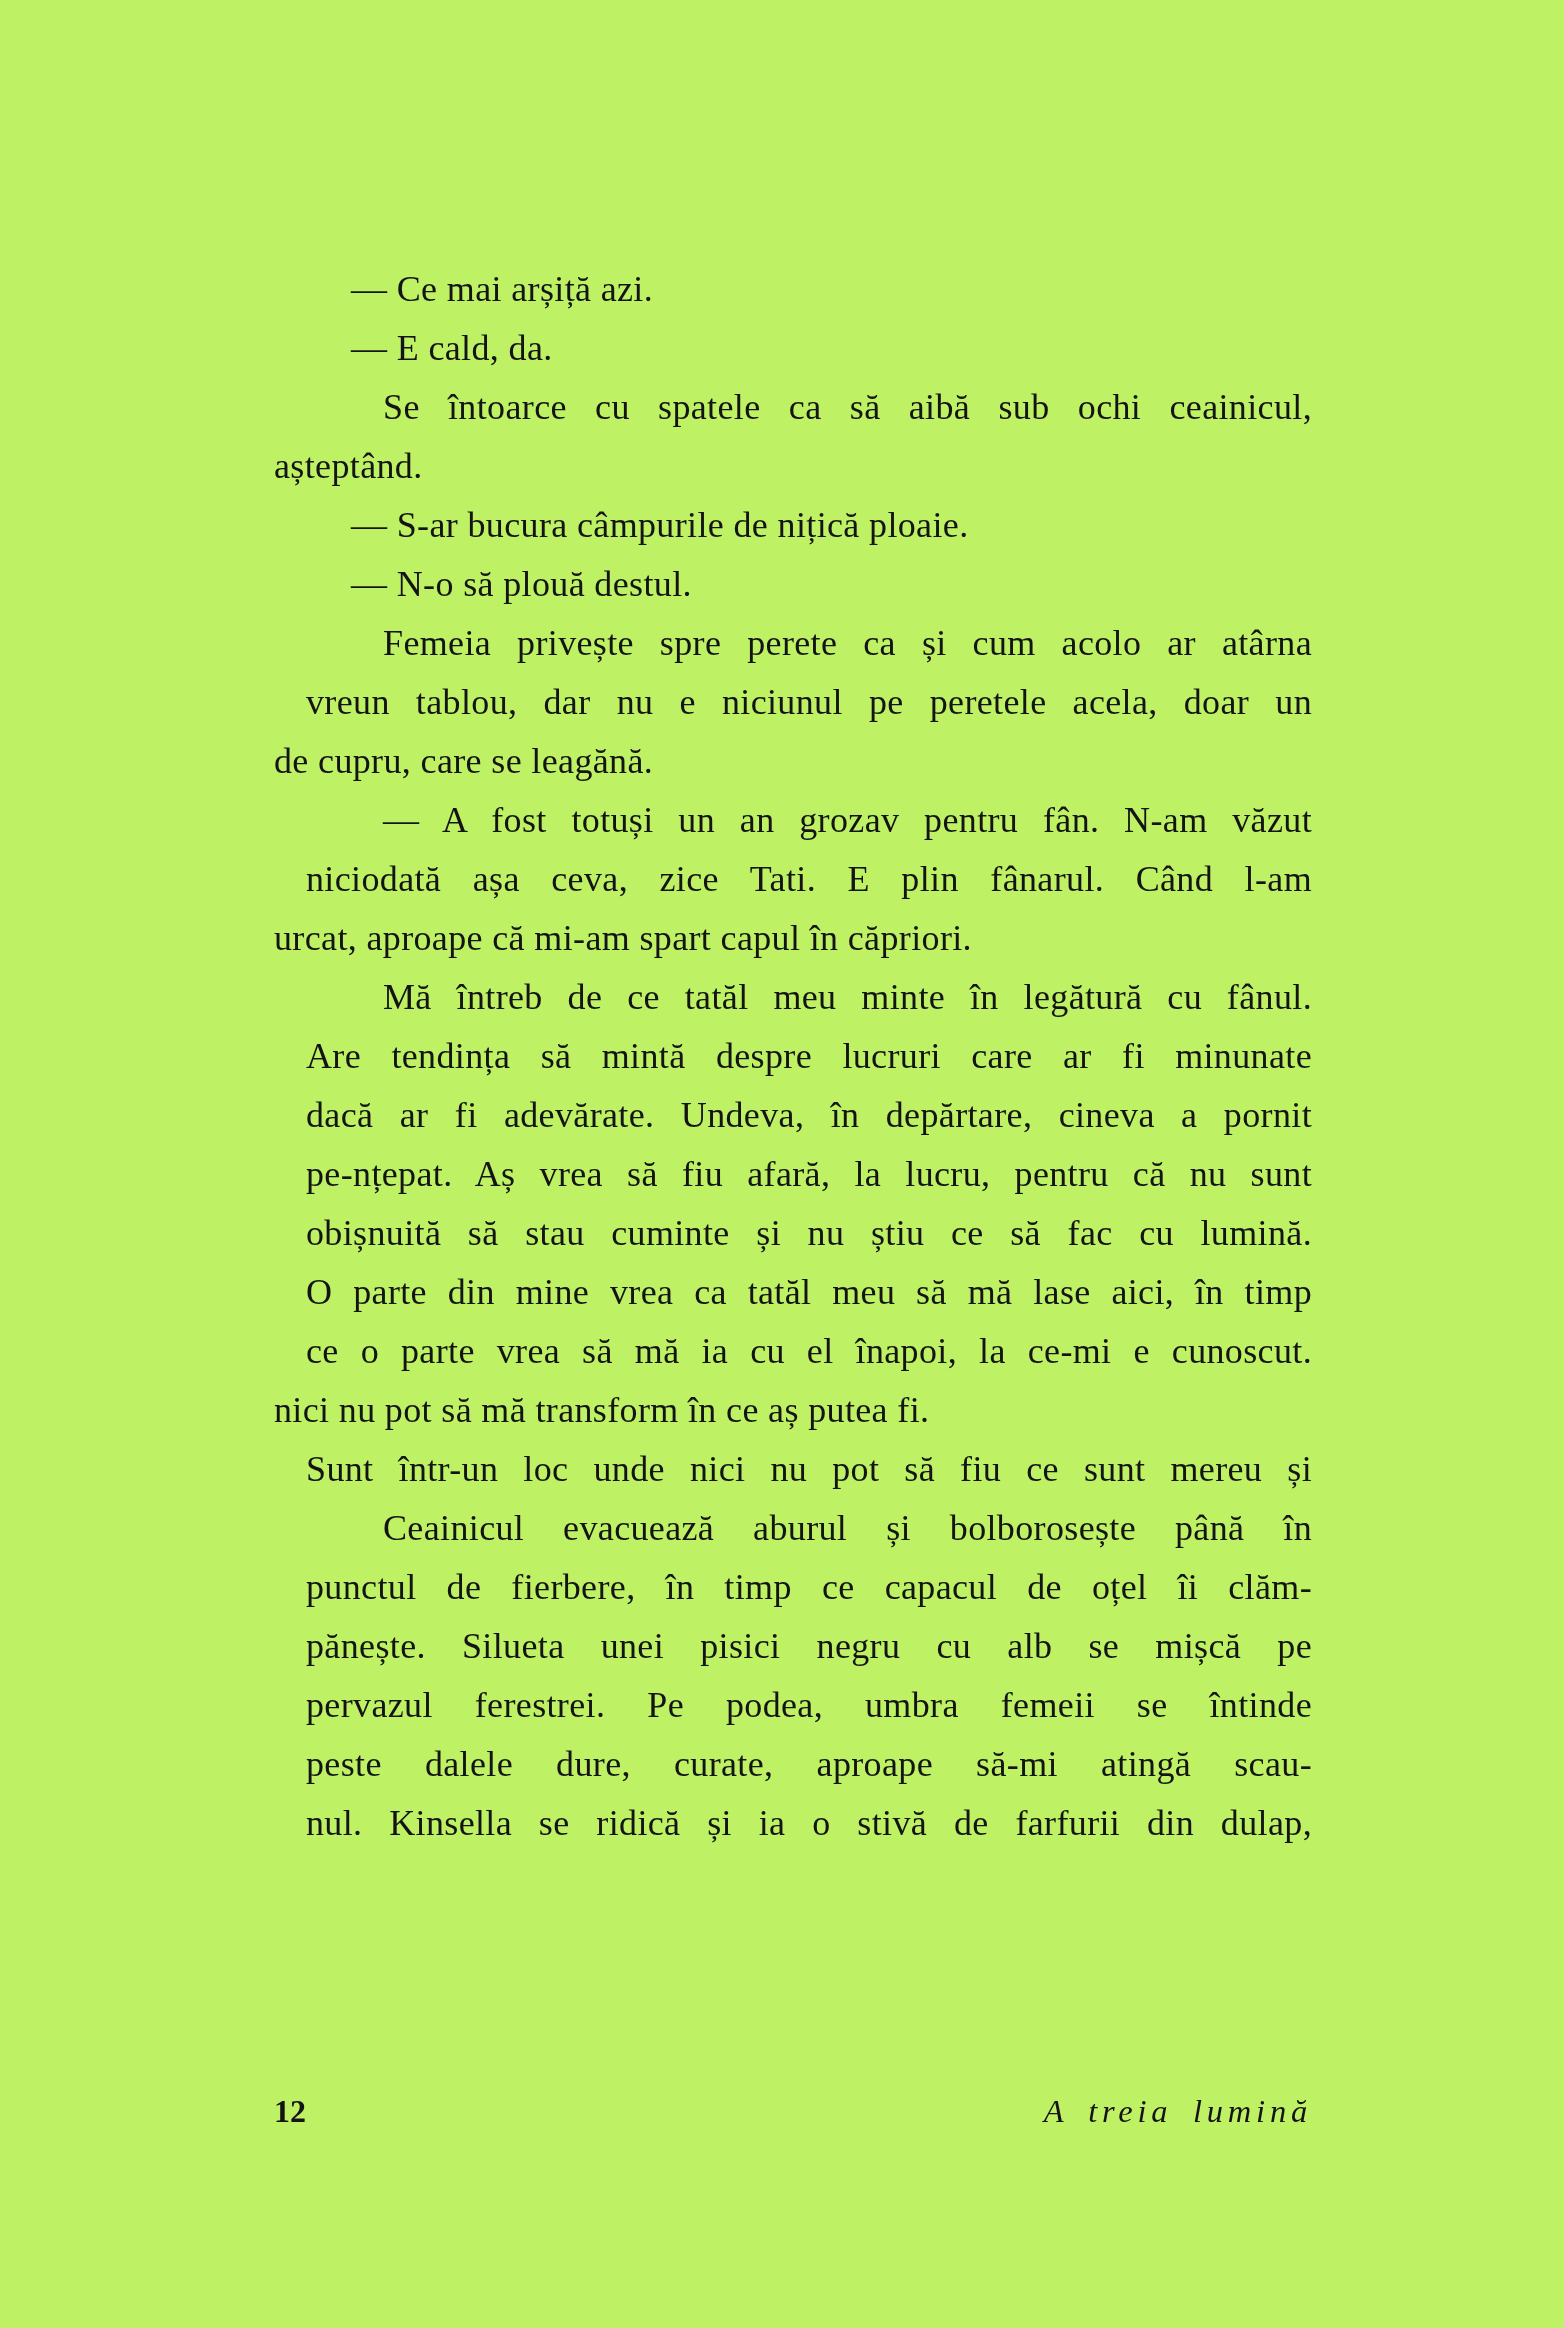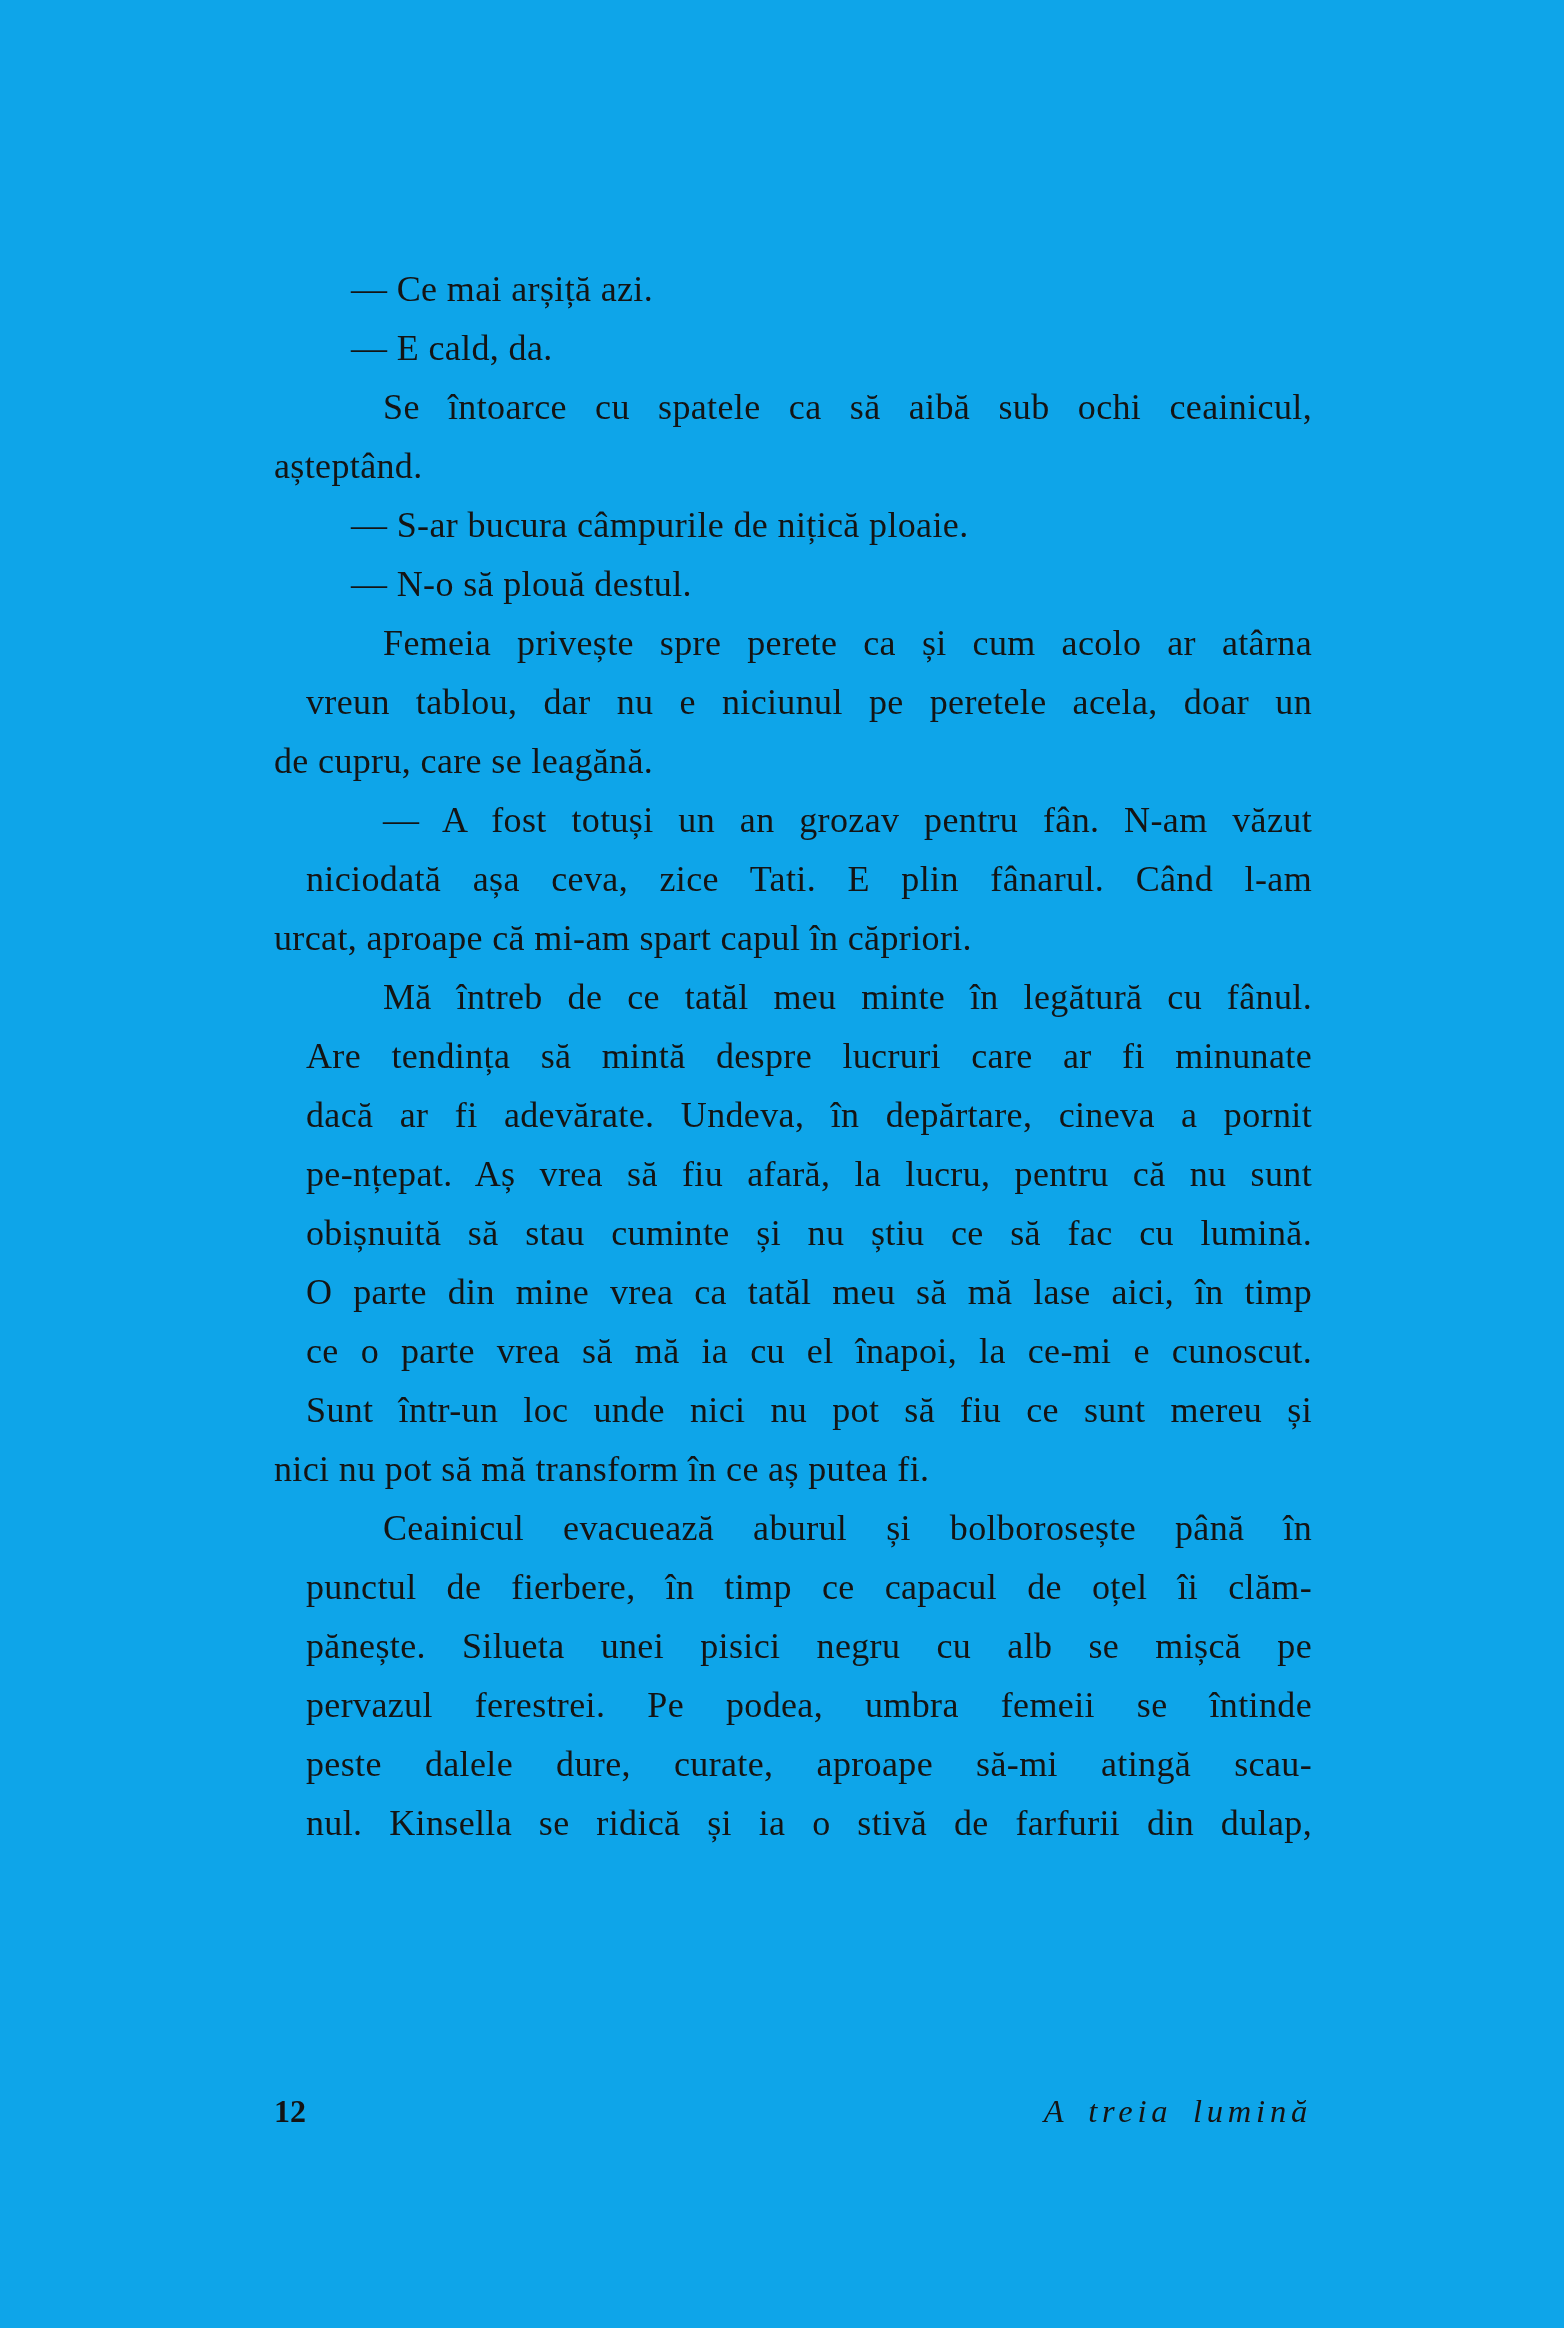--- a/index.html
+++ b/index.html
@@ -4,21 +4,21 @@
 <style>
   html, body {
     margin: 0;
     padding: 0;
     background: #ffffff;
   }
   .page {
     position: relative;
     width: 1565px;
     height: 2329px;
-    background: #0ea5e9;
+    background: #bef264;
     color: #141414;
     font-family: "Liberation Serif", "DejaVu Serif", serif;
     overflow: hidden;
   }
   .text-block {
     position: absolute;
     left: 274px;
     top: 260px;
     width: 1038px;
   }
@@ -79,22 +79,22 @@
       <div class="line indent just">— A fost totuși un an grozav pentru fân. N-am văzut</div>
       <div class="line just">niciodată așa ceva, zice Tati. E plin fânarul. Când l-am</div>
       <div class="line">urcat, aproape că mi-am spart capul în căpriori.</div>
       <div class="line indent just">Mă întreb de ce tatăl meu minte în legătură cu fânul.</div>
       <div class="line just">Are tendința să mintă despre lucruri care ar fi minunate</div>
       <div class="line just">dacă ar fi adevărate. Undeva, în depărtare, cineva a pornit</div>
       <div class="line just">pe-nțepat. Aș vrea să fiu afară, la lucru, pentru că nu sunt</div>
       <div class="line just">obișnuită să stau cuminte și nu știu ce să fac cu lumină.</div>
       <div class="line just">O parte din mine vrea ca tatăl meu să mă lase aici, în timp</div>
       <div class="line just">ce o parte vrea să mă ia cu el înapoi, la ce-mi e cunoscut.</div>
+      <div class="line">nici nu pot să mă transform în ce aș putea fi.</div>
       <div class="line just">Sunt într-un loc unde nici nu pot să fiu ce sunt mereu și</div>
-      <div class="line">nici nu pot să mă transform în ce aș putea fi.</div>
       <div class="line indent just">Ceainicul evacuează aburul și bolborosește până în</div>
       <div class="line just">punctul de fierbere, în timp ce capacul de oțel îi clăm-</div>
       <div class="line just">pănește. Silueta unei pisici negru cu alb se mișcă pe</div>
       <div class="line just">pervazul ferestrei. Pe podea, umbra femeii se întinde</div>
       <div class="line just">peste dalele dure, curate, aproape să-mi atingă scau-</div>
       <div class="line just">nul. Kinsella se ridică și ia o stivă de farfurii din dulap,</div>
     </div>
   <div class="footer">
     <span class="folio">12</span>
     <span class="running-title">A treia lumină</span>

